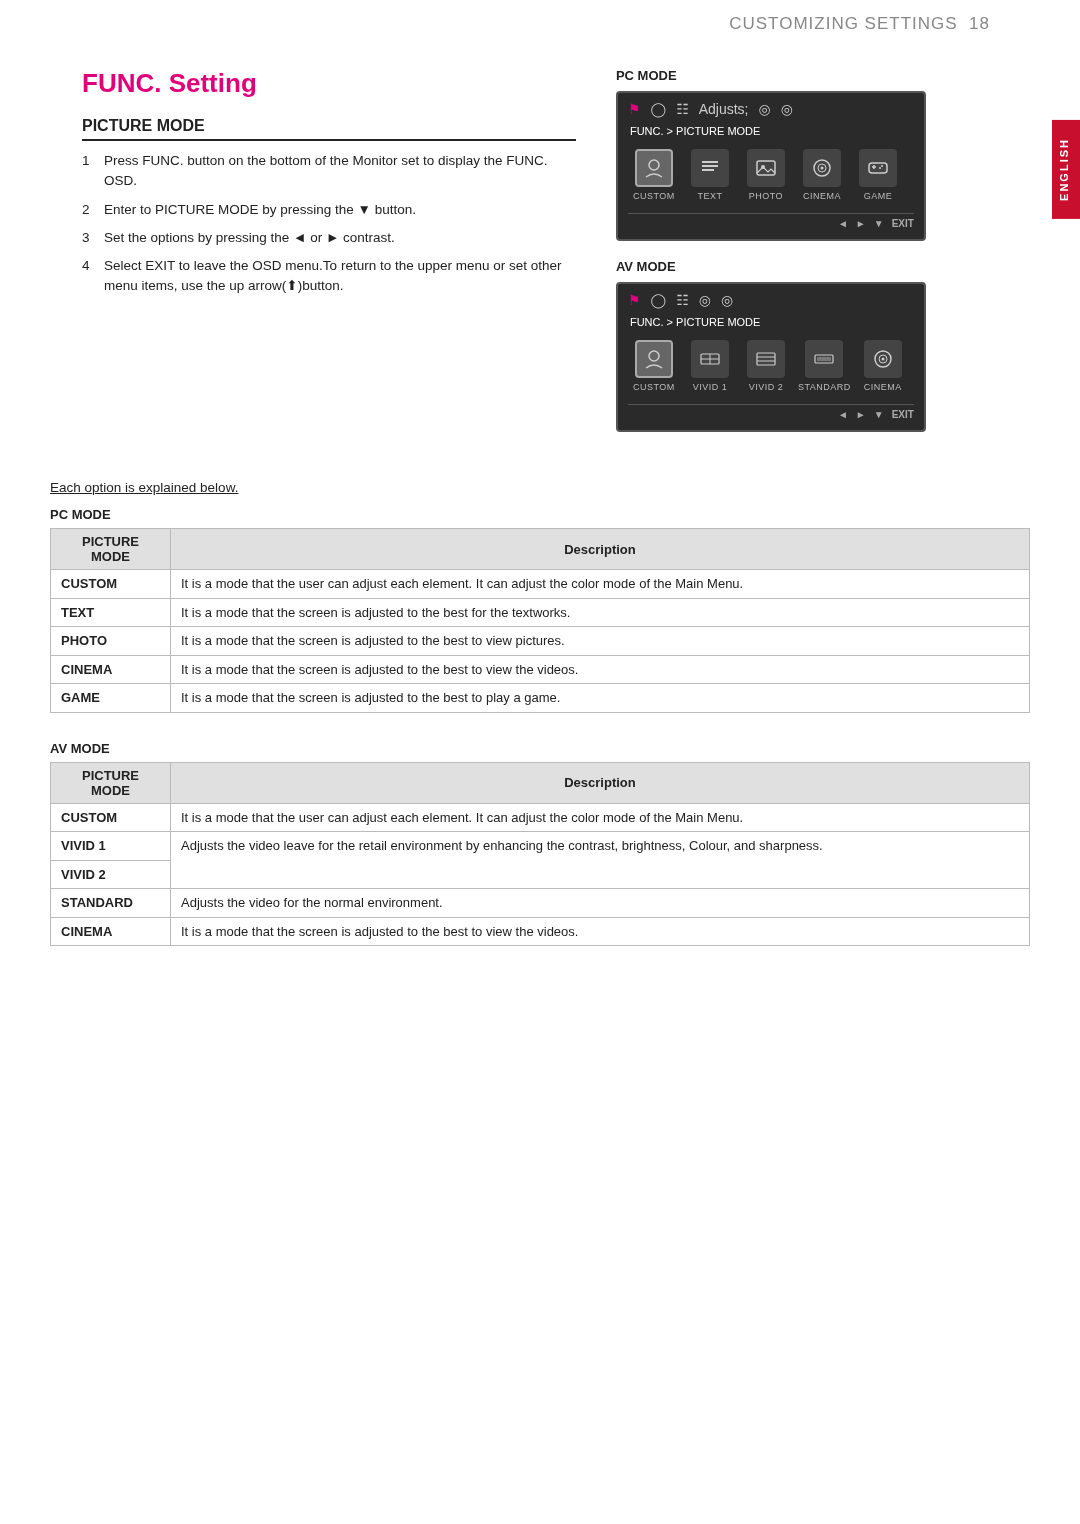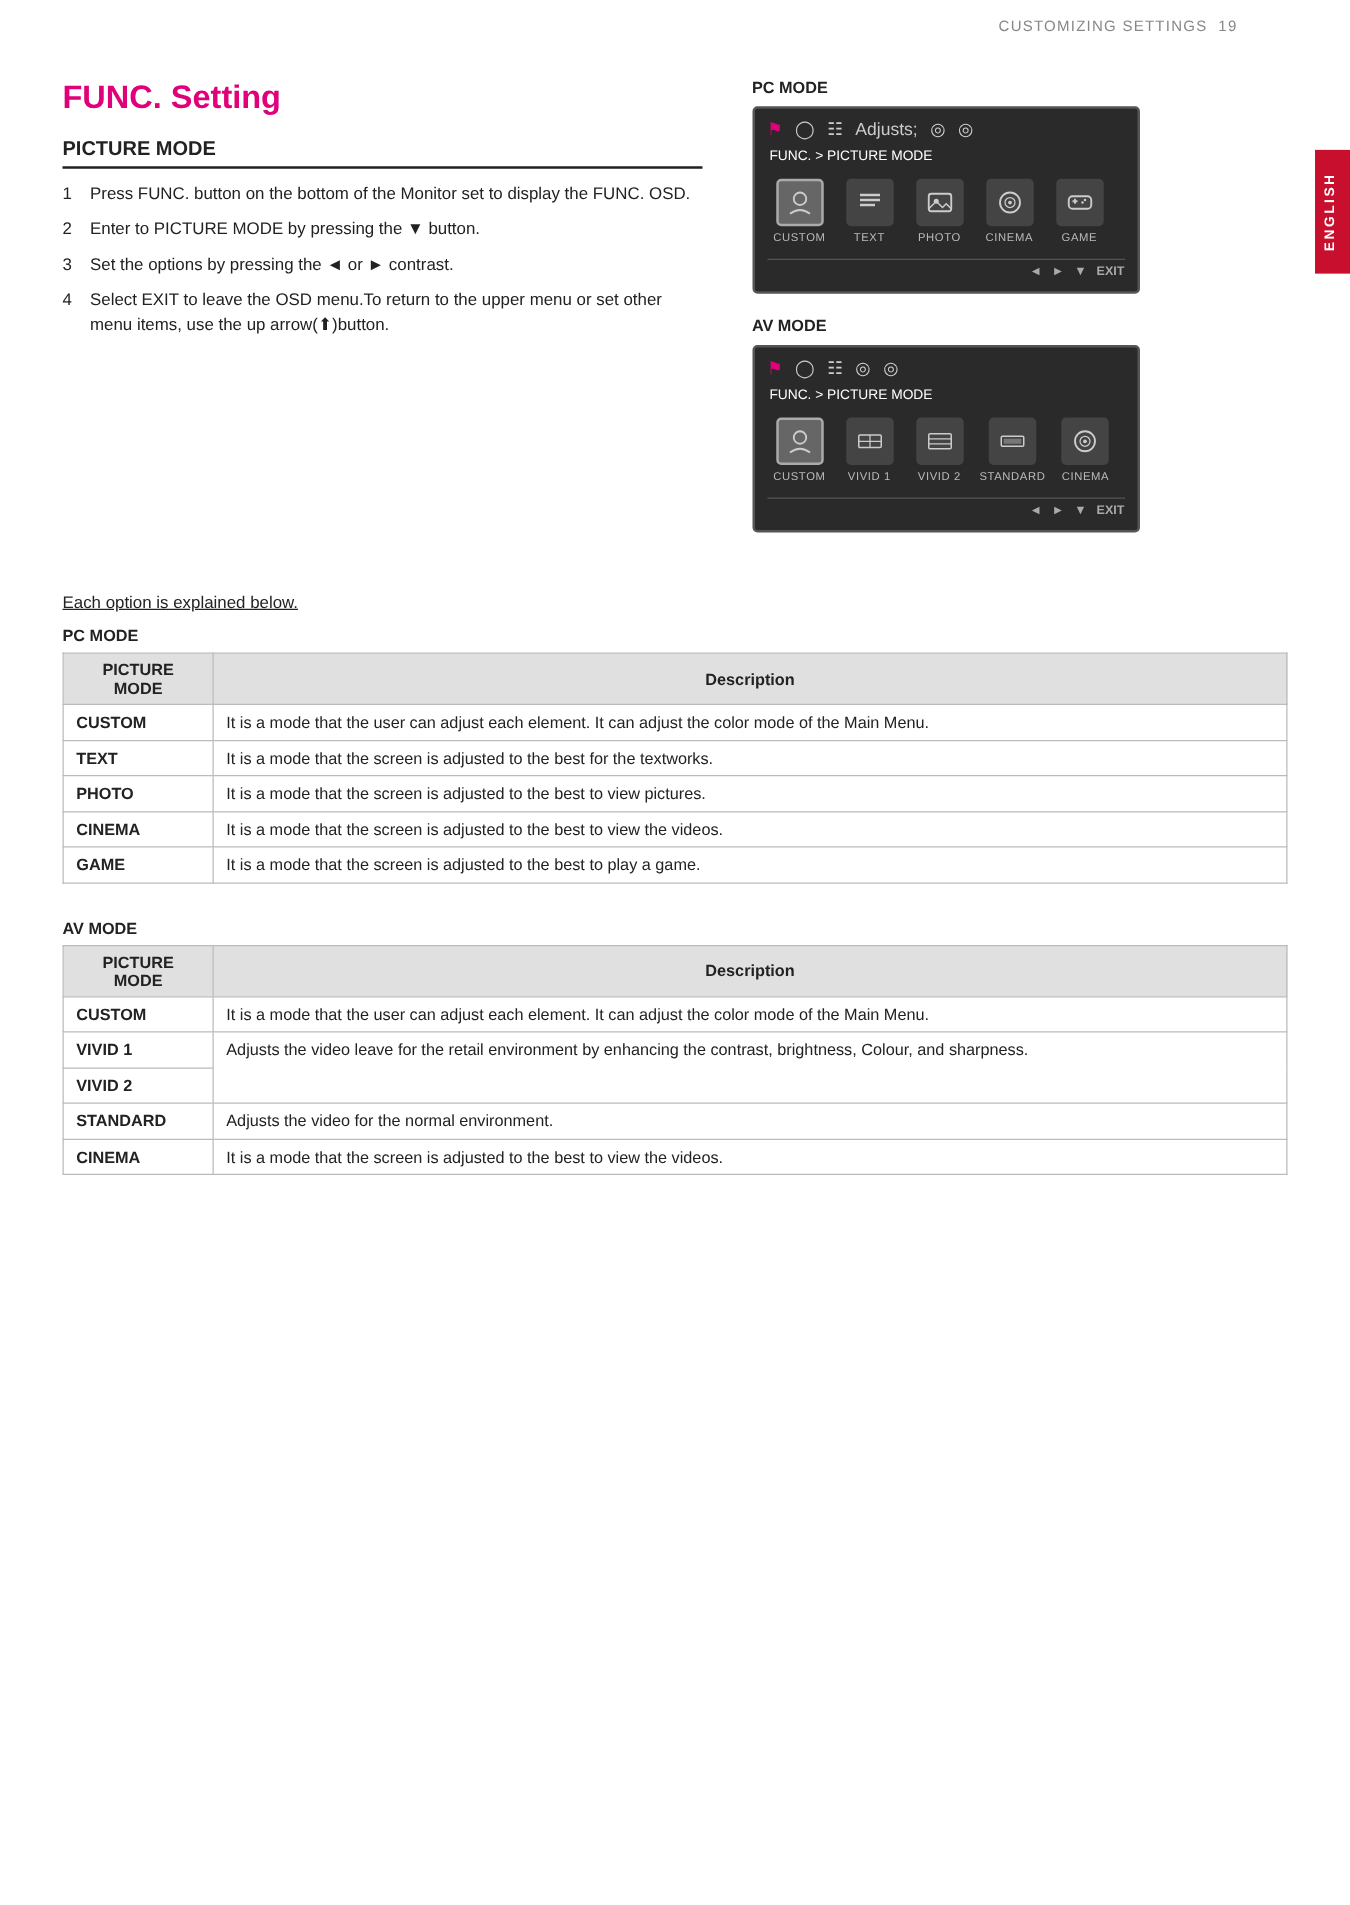--- a/index.html
+++ b/index.html
@@ -12,21 +12,21 @@
       color: #222;
       position: relative;
     }
 
     
     .page-header {
       display: flex;
       justify-content: flex-end;
       align-items: center;
       padding: 14px 90px 4px 0;
-      font-size: 12px;
+      font-size: 17px;
       color: #888;
       letter-spacing: 1px;
     }
 
     
     .side-tab {
       position: absolute;
       right: 0;
       top: 120px;
       width: 28px;
@@ -40,20 +40,21 @@
       letter-spacing: 2px;
       padding: 18px 6px;
       text-align: center;
     }
 
     
     .main-content {
       display: flex;
       padding: 30px 60px 30px 50px;
       gap: 40px;
+      margin-left: 32px;
     }
 
     
     .left-col {
       flex: 1.1;
     }
 
     
     .right-col {
       flex: 0.9;
@@ -262,21 +263,21 @@
 
     .mode-table tr td:first-child {
       width: 120px;
     }
   </style>
 </head>
 <body>
 
 <div class="page-header">
   <span>CUSTOMIZING SETTINGS</span>&nbsp;&nbsp;
-  <span>19</span>
+  <span>18</span>
 </div>
 
 <div class="side-tab">
   <span>ENGLISH</span>
 </div>
 
 <div class="main-content">
 
   <div class="left-col">
     <div class="page-title">FUNC. Setting</div>

